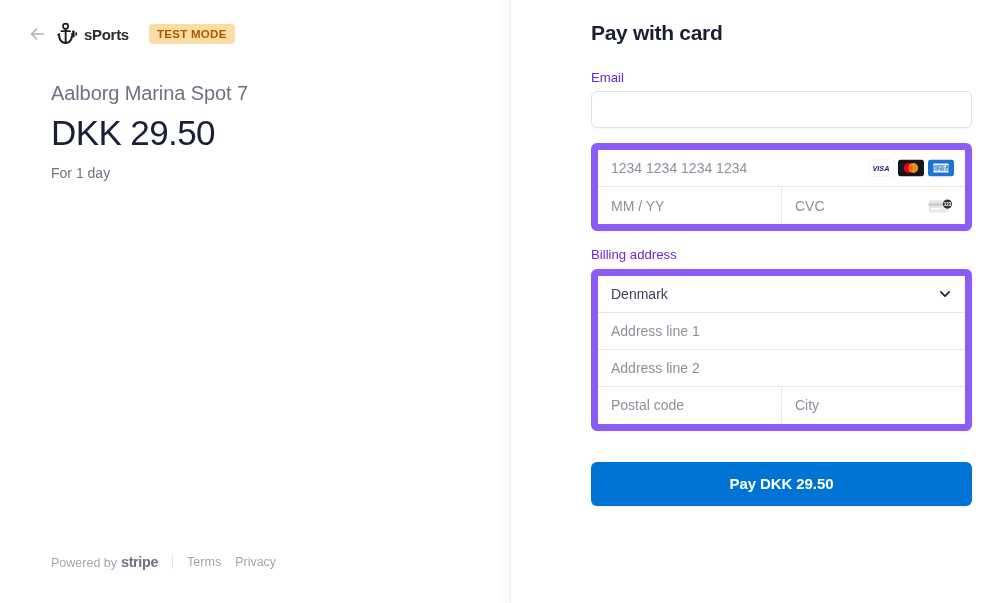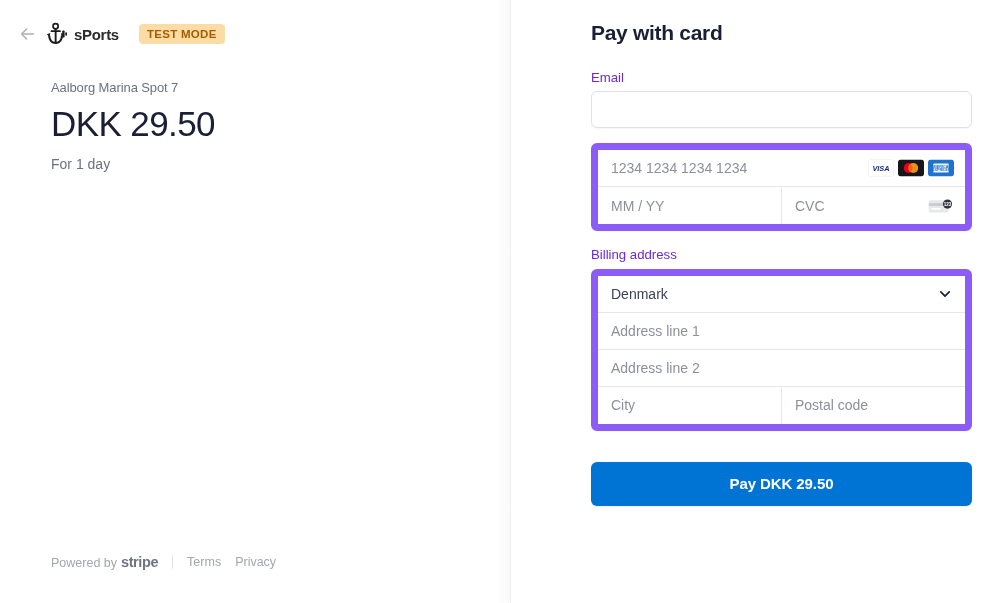--- a/index.html
+++ b/index.html
@@ -18,21 +18,21 @@
     background: #ffffff;
     border-right: 1px solid #f0f0f2;
   }
   .left-panel::after{
     content:""; position:absolute; top:0; right:0; width:14px; height:100%;
     background: linear-gradient(to right, rgba(250,250,251,0), #fafafb);
     pointer-events:none;
   }
 
   .merchant-bar {
-    position: absolute; left: 16px; top: 22px;
+    position: absolute; left: 26px; top: 22px;
     display: flex; align-items: center; gap: 0; text-align: right;
   }
   .back-arrow {
     width: 22px; height: 22px;
     display: flex; align-items: center; justify-content: center;
     color: #aeb0b6; cursor: pointer; flex: none;
   }
   .logo-wrap {
     display: flex; align-items: center; gap: 2px;
     margin-left: 8px; flex: none;
@@ -50,21 +50,21 @@
     font-size: 11.5px; font-weight: 700;
     letter-spacing: 0.3px;
     padding: 4px 8px 4px 8px;
     border-radius: 4px;
     line-height: 1.1;
     flex: none;
   }
 
   .product-block { position: absolute; left: 51px; top: 80px; }
   .product-name {
-    font-size: 13px; color: #6b7280; font-weight: 400;
+    font-size: 20px; color: #6b7280; font-weight: 400;
     line-height: 1.3; letter-spacing: -0.1px;
   }
   .product-amount {
     font-size: 35px; color: #1a1f36; font-weight: 400;
     letter-spacing: -0.6px; line-height: 1.28; margin-top: 5px;
   }
   .product-interval {
     font-size: 14px; color: #6b7280; font-weight: 400;
     margin-top: 8px; line-height: 1.3;
   }
@@ -257,24 +257,24 @@
               <span class="ph">Address line 1</span>
             </div>
           </div>
           <div class="combo-row">
             <div class="combo-cell">
               <span class="ph">Address line 2</span>
             </div>
           </div>
           <div class="combo-row">
             <div class="combo-cell">
+              <span class="ph">Postal code</span>
+            </div>
+            <div class="combo-cell">
               <span class="ph">City</span>
-            </div>
-            <div class="combo-cell">
-              <span class="ph">Postal code</span>
             </div>
           </div>
         </div>
       </div>
 
       <button class="pay-button">Pay DKK 29.50</button>
     </div>
   </div>
 </div>
 

